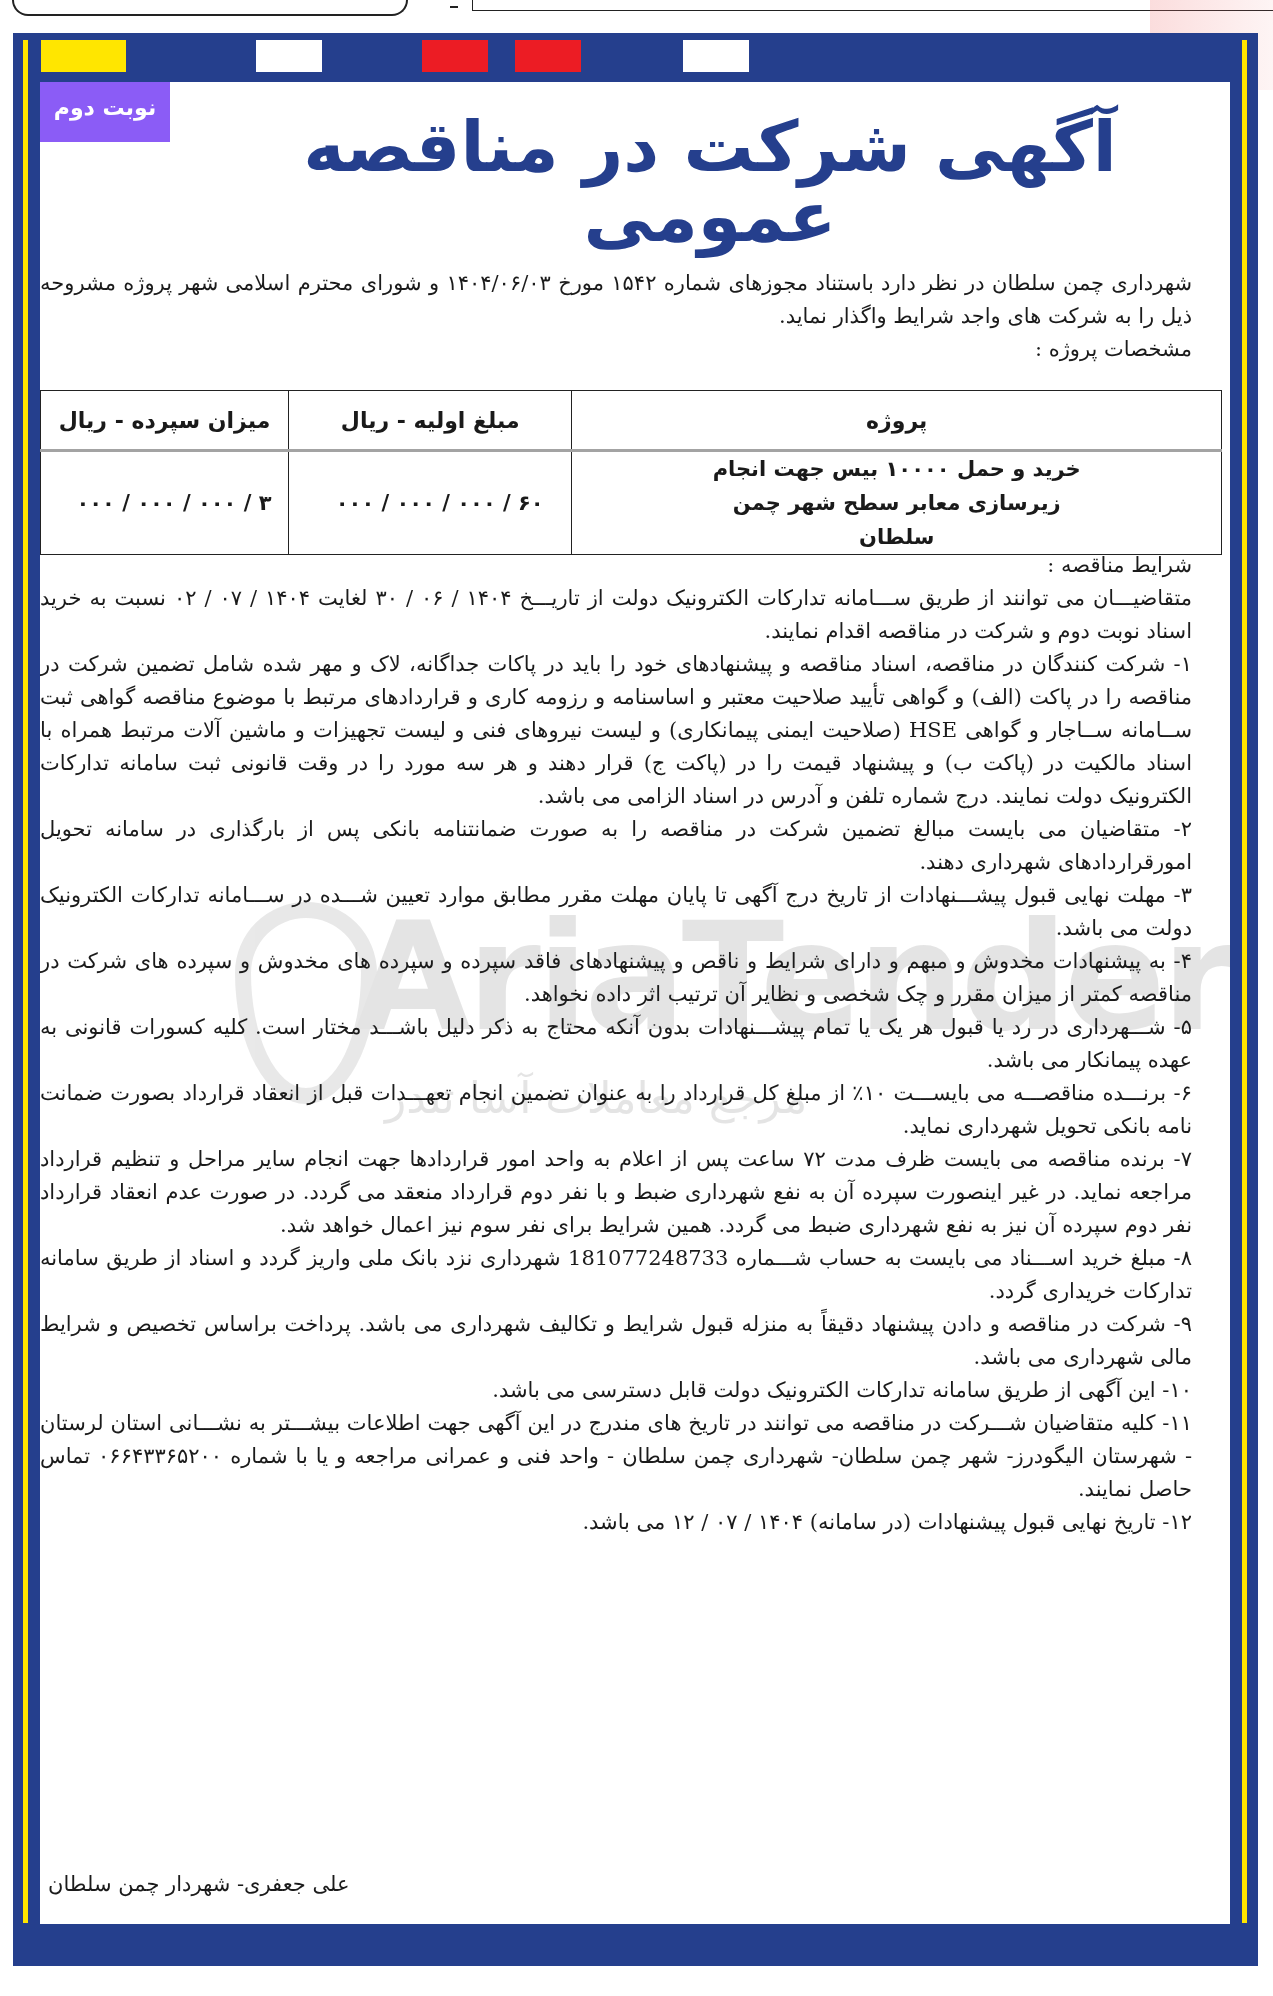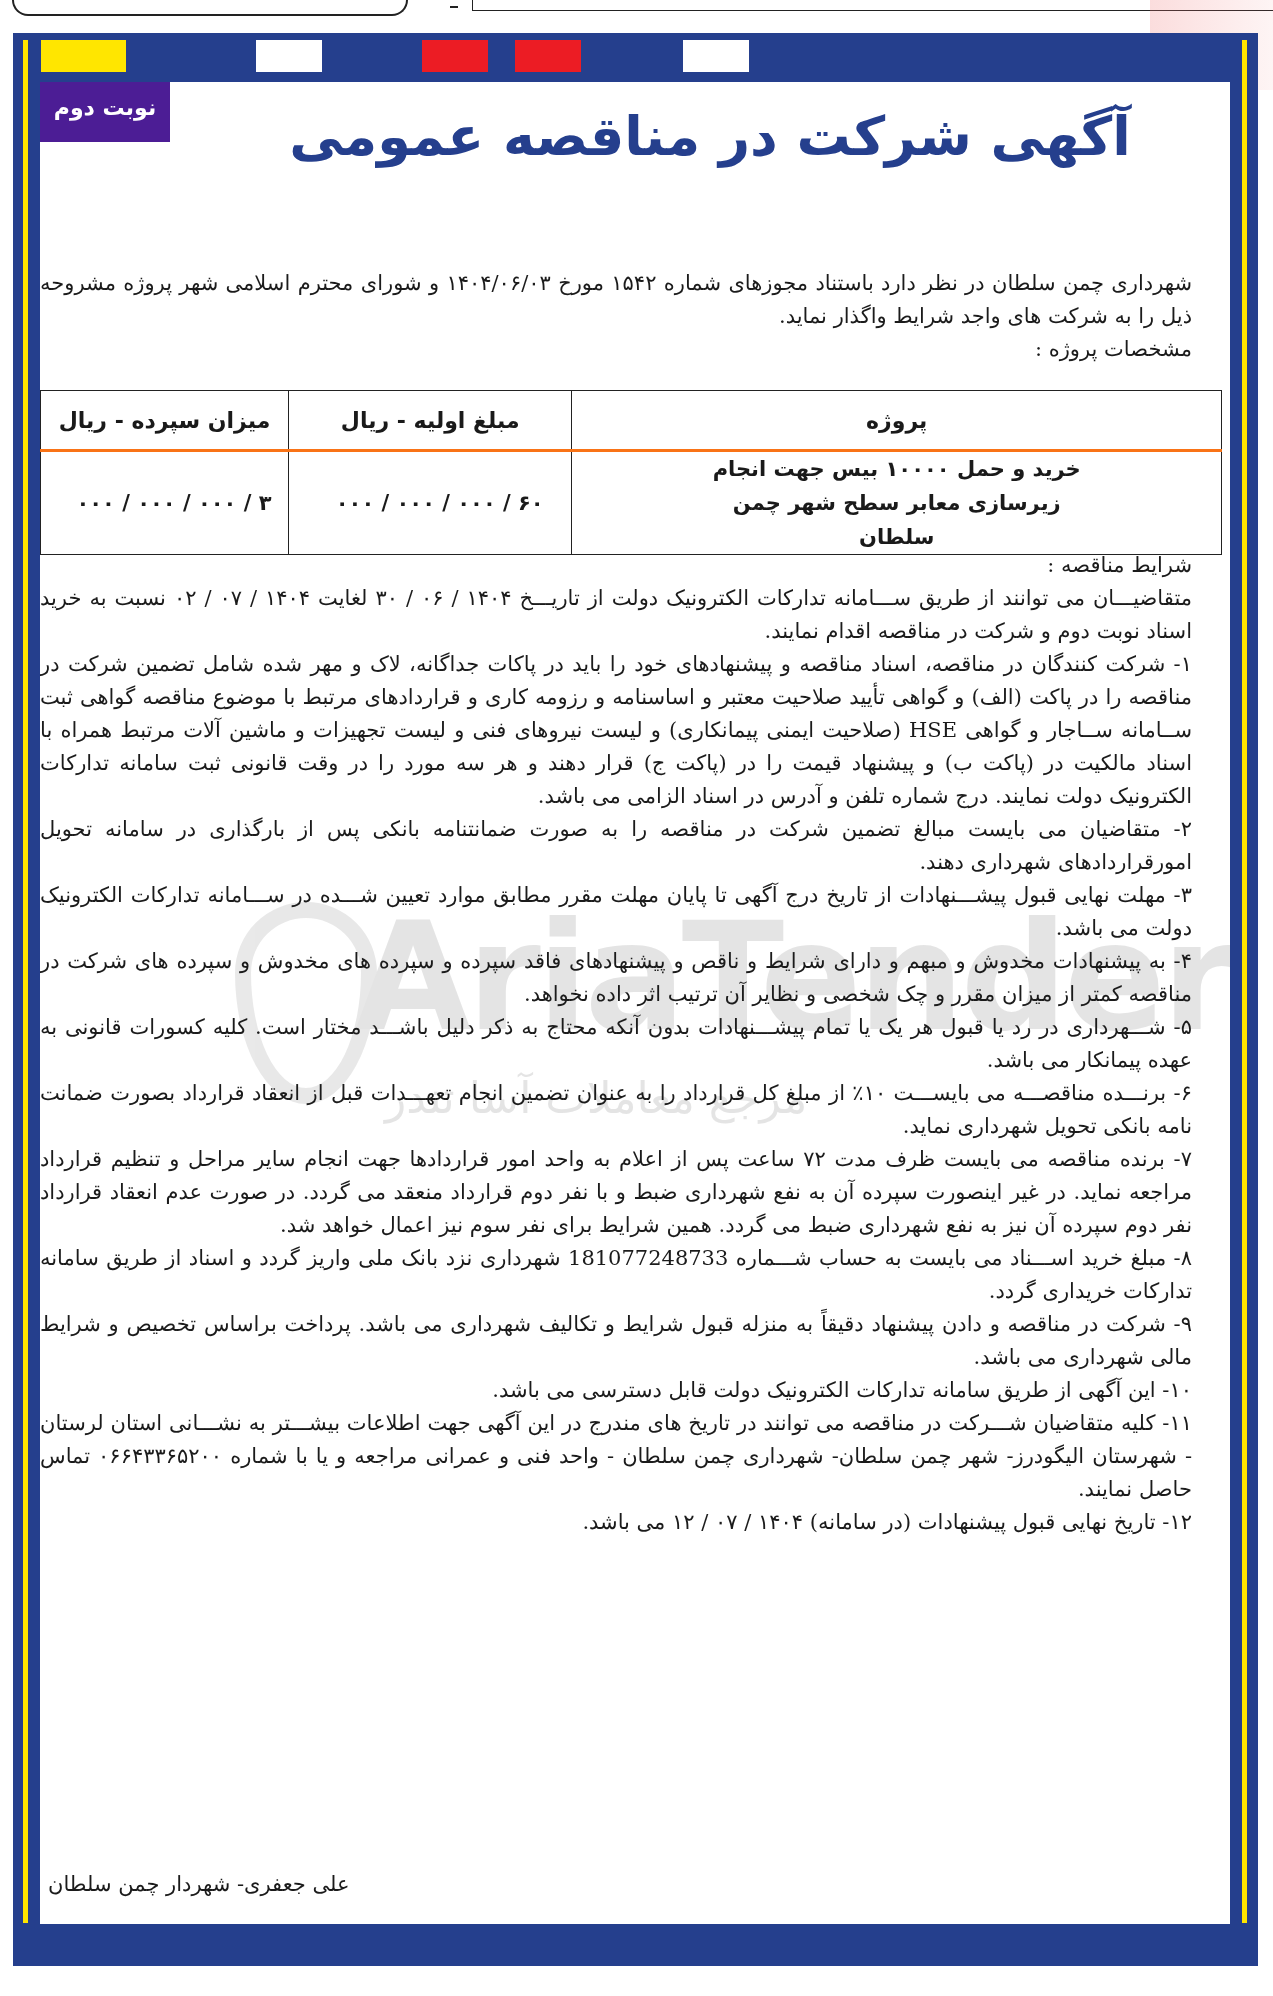--- a/index.html
+++ b/index.html
@@ -31,29 +31,29 @@
   .yellow-line { position:absolute; top:40px; width:5px; height:1883px; background:#ffe600; }
   .yellow-line.left { left:23px; }
   .yellow-line.right { left:1242px; }
   .strip-square { position:absolute; top:40px; height:32px; }
   .panel {
     position:absolute; left:40px; top:82px; width:1190px; height:1842px;
     background:#ffffff; overflow:hidden;
   }
   .badge {
     position:absolute; left:0; top:0; width:130px; height:60px;
-    background:#4c1d95; color:#fff;
+    background:#8b5cf6; color:#fff;
     font-weight:bold; font-size:22px; text-align:center; line-height:52px;
     direction:rtl;
   }
   .title {
     position:absolute; left:0; right:0; text-align:center; direction:rtl;
     color:#253f8d; font-weight:bold; font-family:"DejaVu Sans", sans-serif;
   }
-  .title.l1 { top:20px; font-size:54px; line-height:70px; left:150px; }
+  .title.l1 { top:30px; font-size:70px; line-height:70px; left:150px; }
   .title.l2 { top:82px; font-size:54px; line-height:70px; left:150px; }
   .text {
     position:absolute; right:8px; left:0; direction:rtl; text-align:justify;
     font-family:"DejaVu Serif", "Liberation Serif", serif;
     font-size:21px; line-height:33px; color:#1b1b1b;
   }
   .text p { margin:0; }
   .text .indent { padding-right:30px; }
   .watermark {
     position:absolute; left:195px; top:800px; width:760px; height:230px;
@@ -70,21 +70,21 @@
   .watermark .wm-sub {
     position:absolute; left:150px; top:190px; font-size:44px; color:#888; direction:rtl;
     letter-spacing:12px;
   }
   table.projects {
     position:absolute; left:0; top:308px; width:1182px;
     border-collapse:collapse; direction:rtl;
     font-family:"DejaVu Sans", sans-serif;
   }
   table.projects th, table.projects td { border:1.5px solid #222; text-align:center; }
-  table.projects th { height:56px; font-size:22px; font-weight:bold; border-bottom:3px solid #f97316;margin-top:20px; }
+  table.projects th { height:56px; font-size:22px; font-weight:bold; border-bottom:3px solid #a3a3a3;margin-top:20px; }
   table.projects td { height:98px; font-size:21px; font-weight:bold; line-height:34px;padding-left:20px; }
   .signature {
     position:absolute; left:8px; top:1790px; direction:rtl;
     font-family:"DejaVu Serif", serif; font-size:21px; color:#1b1b1b;
   }
 </style>
 </head>
 <body>
 
 <div class="top-remnant-box"></div>

